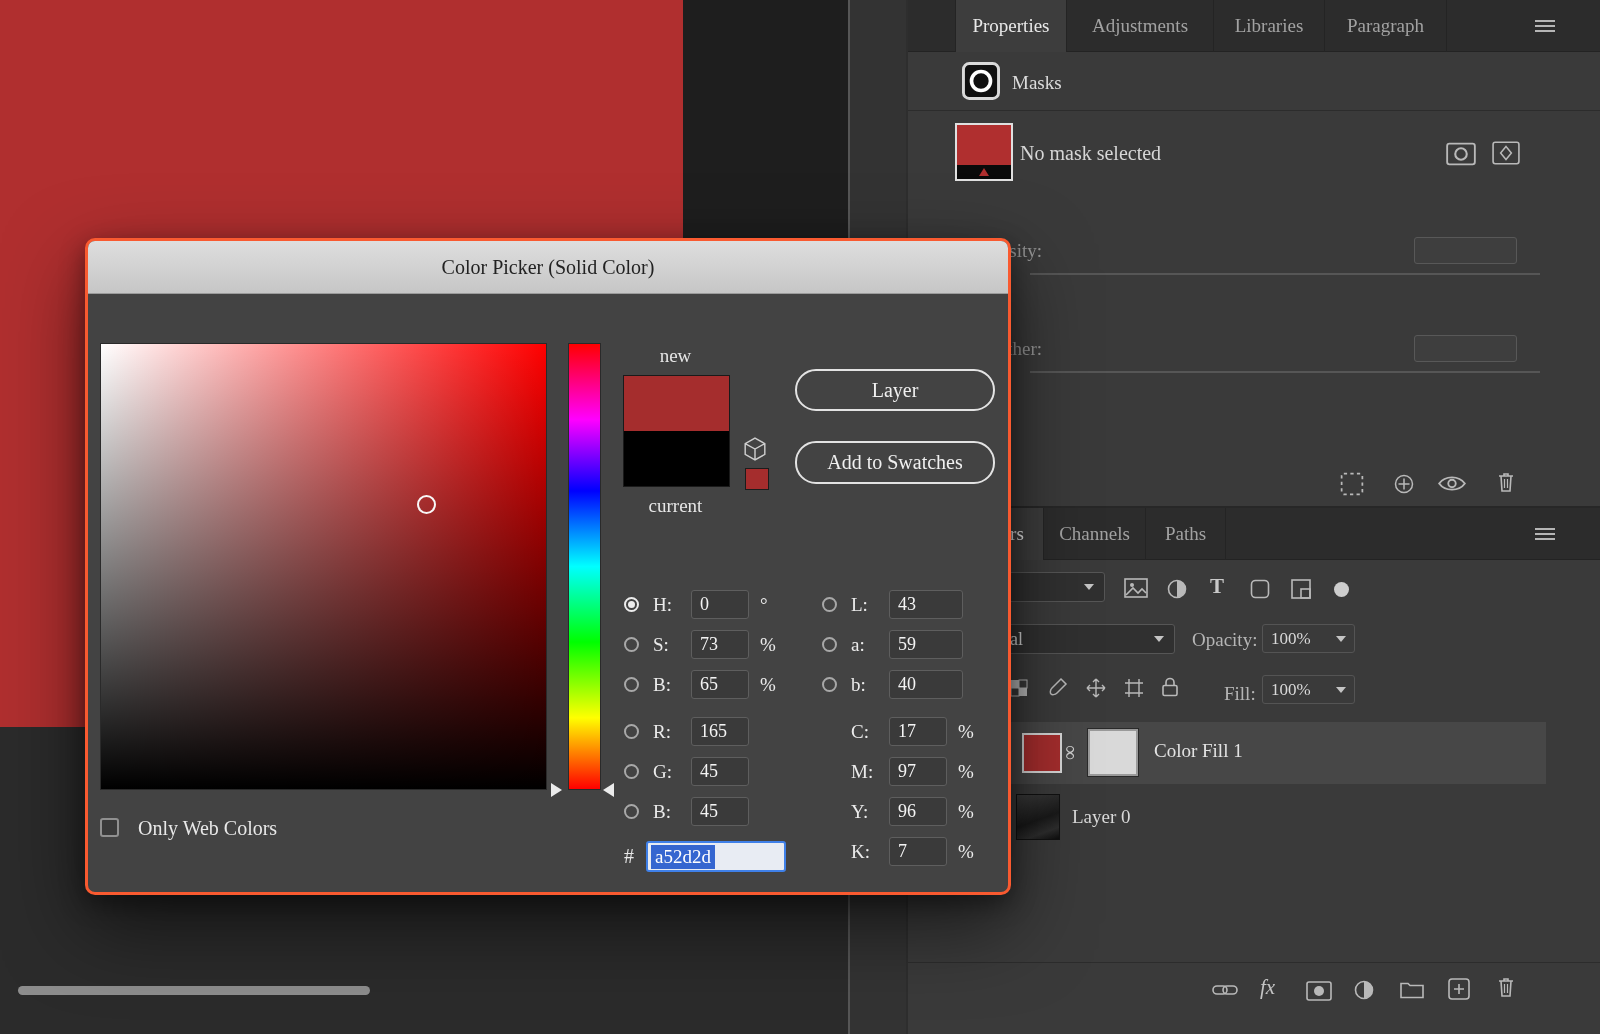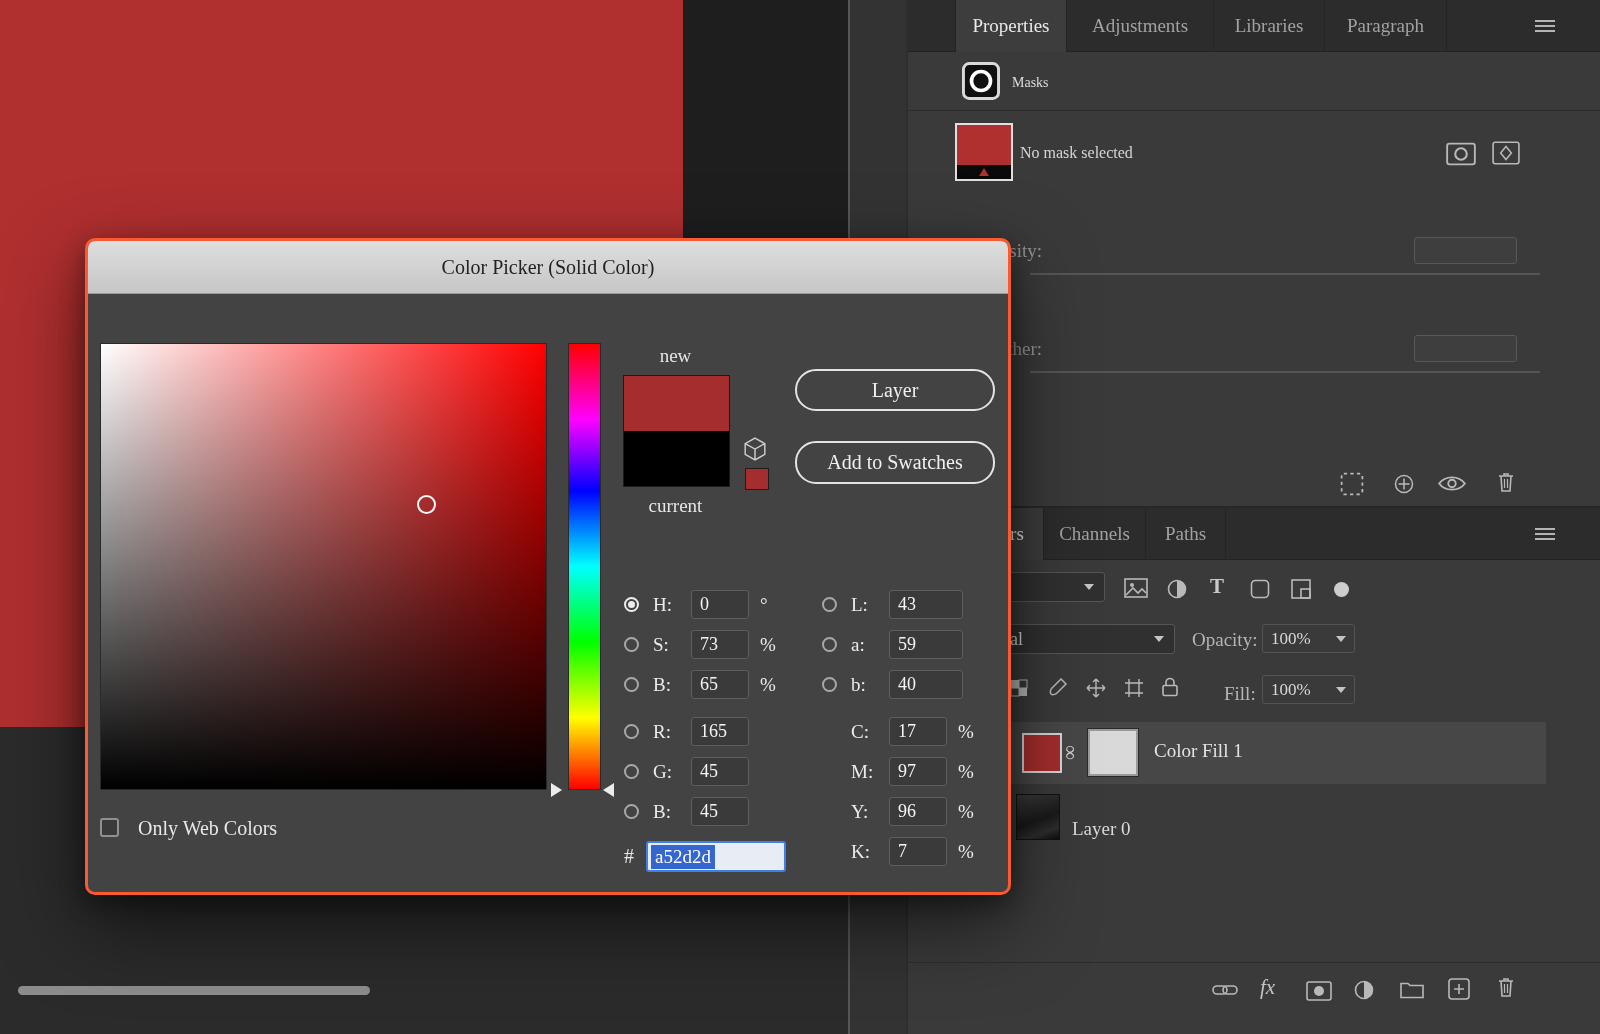--- a/index.html
+++ b/index.html
@@ -30,27 +30,27 @@
   .t-lib    { left:1214px; top:0; width:111px; }
   .t-par    { left:1325px; top:0; width:122px; }
   .t-layers { left:952px;  top:508px; width:92px; }
   .t-chan   { left:1044px; top:508px; width:102px; }
   .t-paths  { left:1146px; top:508px; width:80px; }
   .panel-menu { position:absolute; }
   .pm1 { left:1534px; top:19px; } .pm2 { left:1534px; top:527px; }
 
   
   .masks-tile { position:absolute; left:962px; top:62px; width:38px; height:38px; }
-  .masks-title{ position:absolute; left:1012px; top:70px; font-size:14px; line-height:26px; color:#dcdcdc; }
+  .masks-title{ position:absolute; left:1012px; top:70px; font-size:19px; line-height:26px; color:#dcdcdc; }
   .div-1 { position:absolute; left:908px; top:110px; width:692px; height:1px; background:#2c2c2c; }
   .mask-thumb { position:absolute; left:955px; top:123px; width:58px; height:58px; border:2px solid #e0e0e0; background:#b02f2f; box-sizing:border-box; }
   .mask-strip { position:absolute; left:0; right:0; bottom:0; height:14px; background:#0a0a0a; }
   .mask-tri   { position:absolute; left:50%; bottom:3px; margin-left:-5px; width:0; height:0;
                 border-left:5px solid transparent; border-right:5px solid transparent; border-bottom:8px solid #b02f2f; }
-  .no-mask-label { position:absolute; left:1020px; top:140px; font-size:16px; line-height:26px; color:#d6d6d6; }
+  .no-mask-label { position:absolute; left:1020px; top:140px; font-size:20px; line-height:26px; color:#d6d6d6; }
   .pixmask-icon { position:absolute; left:1446px; top:142px; }
   .vecmask-icon { position:absolute; left:1492px; top:140px; }
   .slider-label { position:absolute; width:122px; text-align:right; font-size:19px; color:#979797; }
   .density-label { left:920px; top:240px; } .feather-label { left:920px; top:338px; }
   .slider-box { position:absolute; left:1414px; width:103px; height:27px; background:#3e3e3e; border:1px solid #585858; border-radius:3px; box-sizing:border-box; }
   .density-box { top:237px; } .feather-box { top:335px; }
   .slider-track { position:absolute; left:1030px; width:510px; height:2px; background:#565656; }
   .density-track { top:273px; } .feather-track { top:371px; }
   .icon-loadsel   { position:absolute; left:1340px; top:472px; }
   .icon-applymask { position:absolute; left:1392px; top:472px; }
@@ -80,21 +80,21 @@
   .val-box span { font-size:17px; color:#d8d8d8; }
   .opacity-box { left:1262px; top:624px; } .fill-box { left:1262px; top:675px; }
   .lk { position:absolute; }
   .lk-checker{ left:1010px; top:679px; } .lk-brush{ left:1048px; top:677px; } .lk-move{ left:1086px; top:678px; }
   .lk-frame{ left:1124px; top:678px; } .lk-lock{ left:1162px; top:676px; }
   .layer-row-sel { position:absolute; left:908px; top:722px; width:638px; height:62px; background:#474747; }
   .lthumb-fill { position:absolute; left:1022px; top:733px; width:40px; height:40px; background:#a52d2d; border:2px solid #d6d6d6; box-sizing:border-box; }
   .llink { position:absolute; left:1058px; top:740px; width:24px; font-size:21px; color:#cfcfcf; transform:rotate(90deg); text-align:center; }
   .lthumb-mask { position:absolute; left:1088px; top:729px; width:50px; height:47px; background:#d9d9d9; border:2px solid #9a9a9a; box-shadow:0 0 0 1px #2a2a2a; box-sizing:border-box; }
   .lname { position:absolute; font-size:19px; color:#e3e3e3; }
-  .lname1 { left:1154px; top:740px;text-align:right; } .lname2 { left:1072px; top:806px; color:#d9d9d9;margin-top:12px; }
+  .lname1 { left:1154px; top:740px;text-align:right; } .lname2 { left:1072px; top:806px; color:#d9d9d9; }
   .lthumb-photo { position:absolute; left:1016px; top:794px; width:44px; height:46px; border:1px solid #111;
                   background:linear-gradient(160deg,#3c3c3c 0%,#191919 55%,#2e2e2e 80%,#0d0d0d 100%); box-sizing:border-box; }
   .div-3 { position:absolute; left:908px; top:962px; width:692px; height:1px; background:#2c2c2c; }
   .ft { position:absolute; }
   .ft-link{ left:1212px; top:983px; } .ft-fx{ left:1260px; top:975px; font-size:21px; font-style:italic; color:#c4c4c4; }
   .ft-mask{ left:1306px; top:981px; } .ft-adj{ left:1354px; top:980px; } .ft-folder{ left:1400px; top:980px; }
   .ft-plus{ left:1448px; top:978px; } .ft-trash{ left:1496px; top:975px; }
 
   
   .dialog { position:absolute; left:85px; top:238px; width:926px; height:657px; background:#434343;

